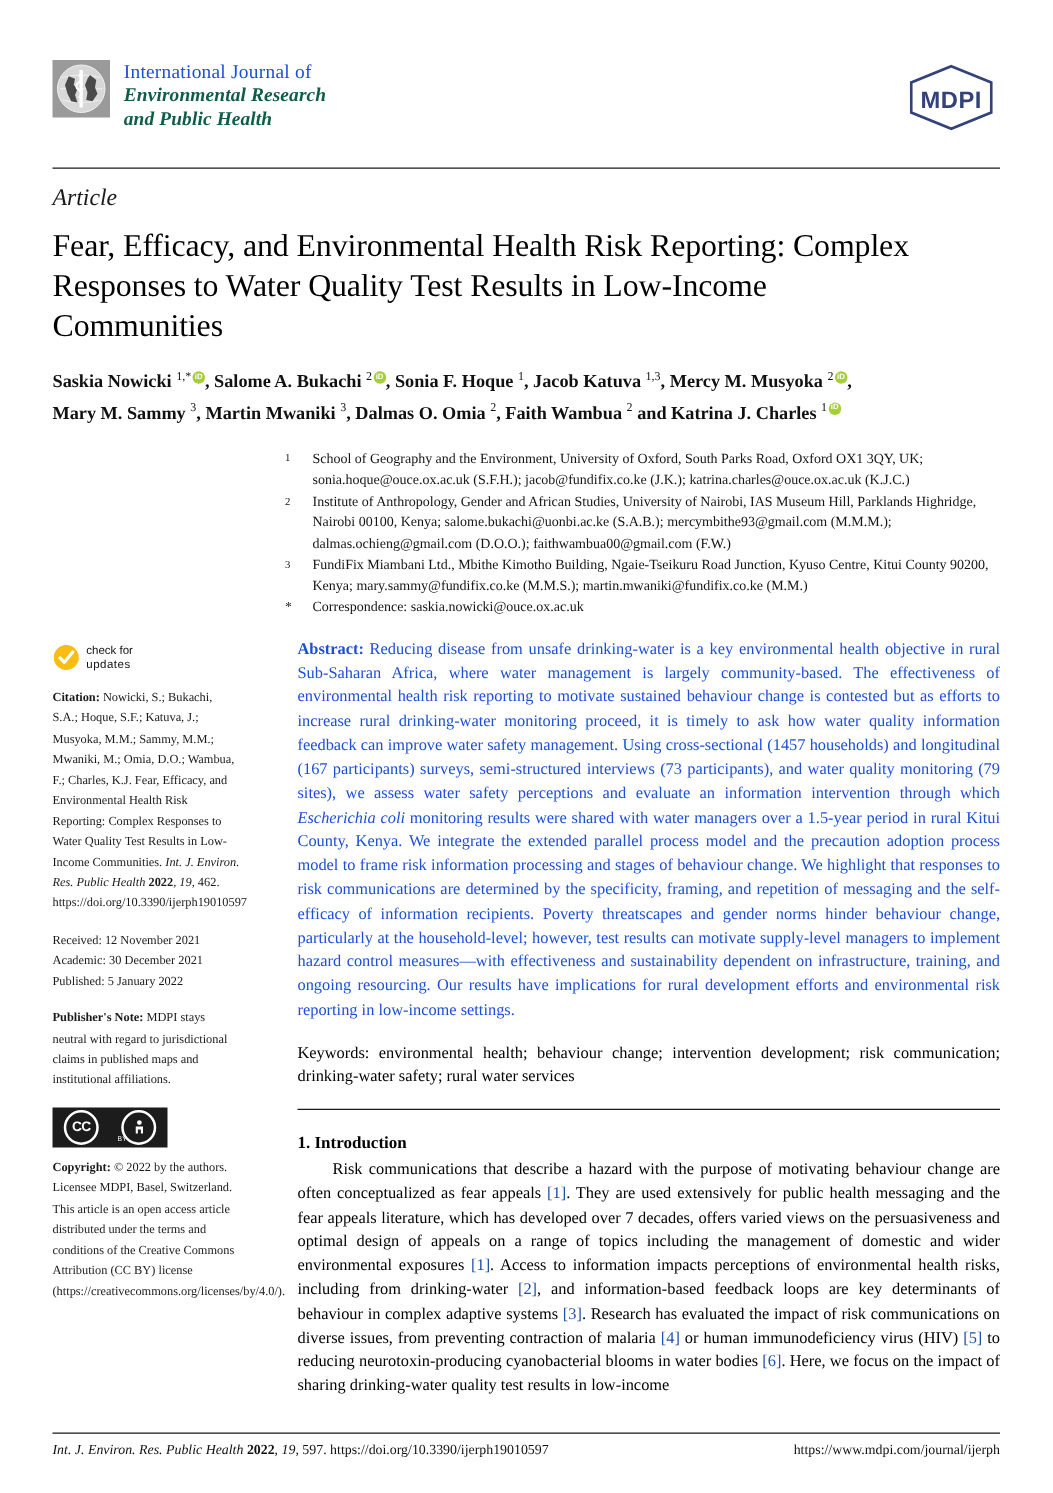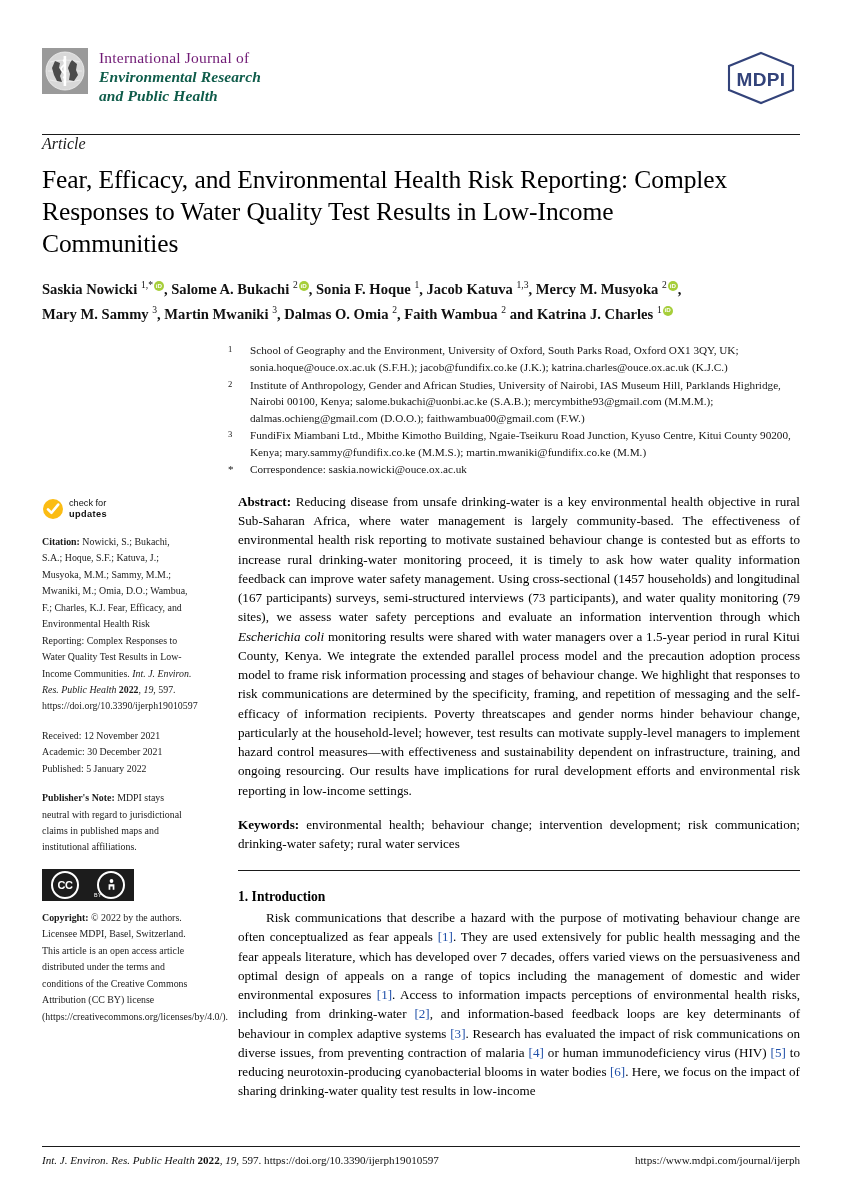--- a/index.html
+++ b/index.html
@@ -45,21 +45,21 @@
     position: relative;
     overflow: hidden;
   }
   .journal-logo-mark svg { display:block; }
   .journal-titles {
     padding-top: 1px;
     line-height: 1.22;
   }
   .jt-line1 {
     font-size: 15.5px;
-    color: #701a75;
+    color: #1d4ed8;
     letter-spacing: .2px;
   }
   .jt-line2, .jt-line3 {
     font-size: 15.5px;
     font-weight: bold;
     font-style: italic;
     color: #0f5c4a;
     letter-spacing: .1px;
   }
   .mdpi-logo {
@@ -71,21 +71,22 @@
   .mdpi-logo svg { display:block; }
 
   .rule-top {
     border-top: 1.6px solid #1a1a1a;
     margin-top: 14px;
   }
 
   
   .article-type {
     font-style: italic;
-    font-size: 16px;
+    font-size: 19px;
+    margin-top: 13px;
     color: #1a1a1a;
   }
   .paper-title {
     font-size: 25.5px;
     line-height: 1.26;
     font-weight: normal;
     margin: 11px 0 0 0;
     letter-spacing: -0.1px;
     color: #000;
     max-width: 700px;
@@ -183,21 +184,21 @@
   .cfu-check {
     width: 22px; height: 22px;
     flex: 0 0 22px;
   }
   .cfu-text {
     font-family: "Liberation Sans", sans-serif;
     font-size: 9.2px;
     line-height: 1.18;
     color: #111;
   }
-  .cfu-text b { font-weight: bold; letter-spacing: .4px;}
+  .cfu-text b { font-weight: normal; letter-spacing: .4px;}
 
   .side-block { margin-bottom: 13px; }
   .side-block b { font-weight: bold; }
   .side-block i { font-style: italic; }
 
   
   .cc-badge {
     width: 92px;
     height: 32px;
     background: #1c1c1c;
@@ -228,32 +229,32 @@
     font-size: 5.4px;
     font-family: "Liberation Sans", sans-serif;
     letter-spacing: .3px;
   }
 
   
   .abstract {
     font-size: 13.1px;
     line-height: 1.47;
     text-align: justify;
-    color: #000000;
+    color: #1d4ed8;
   }
   .abstract b { font-weight: bold; }
   .abstract i { font-style: italic; }
 
   .keywords {
     font-size: 13.1px;
     line-height: 1.47;
     text-align: justify;
     margin-top: 15px;
   }
-  .keywords b { font-weight: bold; }
+  .keywords b { font-weight: normal; }
 
   .rule-mid {
     border-top: 1.1px solid #1a1a1a;
     margin: 17px 0 0 0;
   }
 
   .section-heading {
     font-size: 13.6px;
     font-weight: bold;
     margin: 18px 0 3px 0;
@@ -365,21 +366,21 @@
         <div class="cfu-text">
           <span>check for</span><br>
           <b>updates</b>
         </div>
       </div>
 
       <div class="side-block">
         <b>Citation:</b>
         <span>Nowicki, S.; Bukachi, S.A.; Hoque, S.F.; Katuva, J.; Musyoka, M.M.; Sammy, M.M.; Mwaniki, M.; Omia, D.O.; Wambua, F.; Charles, K.J. Fear, Efficacy, and Environmental Health Risk Reporting: Complex Responses to Water Quality Test Results in Low-Income Communities.</span>
         <i>Int. J. Environ. Res. Public Health</i>
-        <b>2022</b><span>, </span><i>19</i><span>, 597.</span>
+        <b>2022</b><span>, </span><i>19</i><span>, 462.</span>
         <span>https://doi.org/10.3390/ijerph19010597</span>
       </div>
 
 
       <div class="side-block">
         <div>
           <span>Received:</span>
           <span>12 November 2021</span>
         </div>
         <div>

